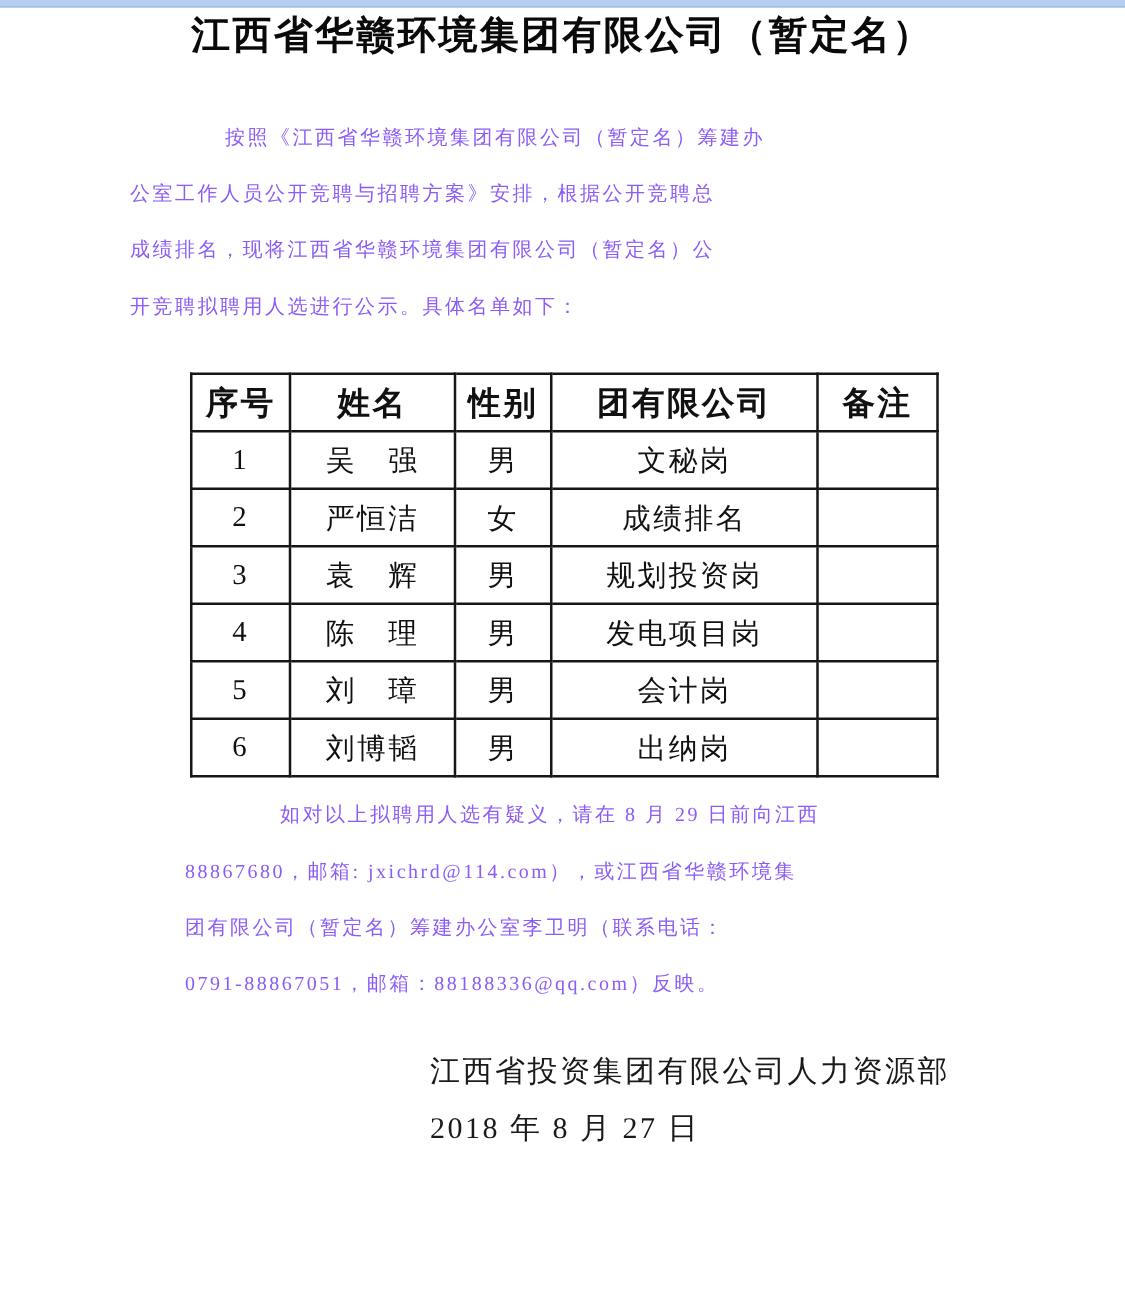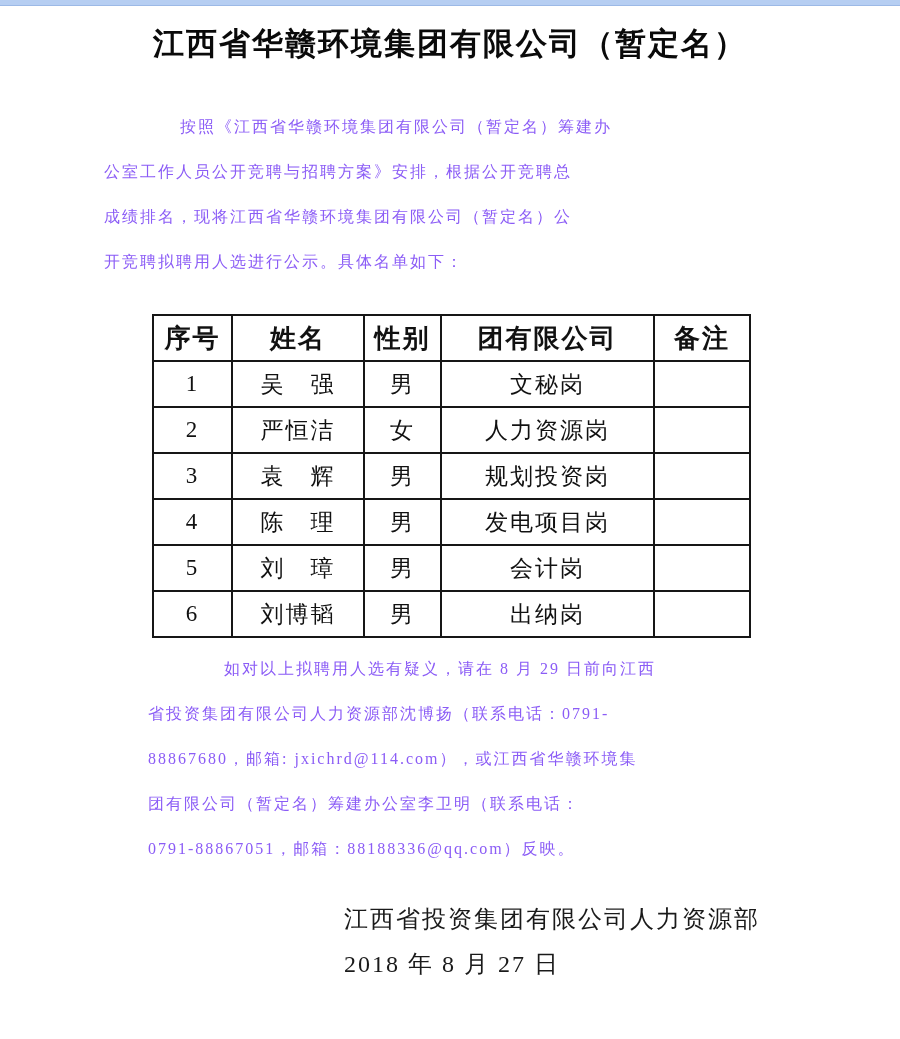--- a/index.html
+++ b/index.html
@@ -12,21 +12,21 @@
     font-family: "Liberation Serif", "DejaVu Serif", serif;
     color: #111111;
   }
   .top-bar {
     width: 900px;
     height: 5px;
     background: #b6cef2;
     border-bottom: 1px solid #9cb9e6;
   }
   .doc {
-    padding: 18px 104px 0 104px;
+    padding: 2px 104px 0 104px;
     width: 692px;
   }
   .title {
     text-align: center;
     font-weight: bold;
     font-size: 31px;
     line-height: 40px;
     letter-spacing: 2px;
     color: #0a0a0a;
   }
@@ -109,21 +109,21 @@
       <td>1</td>
       <td>吴　强</td>
       <td>男</td>
       <td>文秘岗</td>
       <td></td>
     </tr>
     <tr>
       <td>2</td>
       <td>严恒洁</td>
       <td>女</td>
-      <td>人力资源岗</td>
+      <td>成绩排名</td>
       <td></td>
     </tr>
     <tr>
       <td>3</td>
       <td>袁　辉</td>
       <td>男</td>
       <td>规划投资岗</td>
       <td></td>
     </tr>
     <tr>
@@ -145,21 +145,20 @@
       <td>刘博韬</td>
       <td>男</td>
       <td>出纳岗</td>
       <td></td>
     </tr>
   </tbody>
     </table>
 
   <div class="para para2">
     <div class="line indent">如对以上拟聘用人选有疑义，请在 8 月 29 日前向江西</div>
-    <div class="line">省投资集团有限公司人力资源部沈博扬（联系电话：0791-</div>
     <div class="line">88867680，邮箱: jxichrd@114.com），或江西省华赣环境集</div>
     <div class="line">团有限公司（暂定名）筹建办公室李卫明（联系电话：</div>
     <div class="line">0791-88867051，邮箱：88188336@qq.com）反映。</div>
   </div>
 
   <div class="sign-block">
     <div class="line">江西省投资集团有限公司人力资源部</div>
     <div class="line">2018 年 8 月 27 日</div>
   </div>
 

